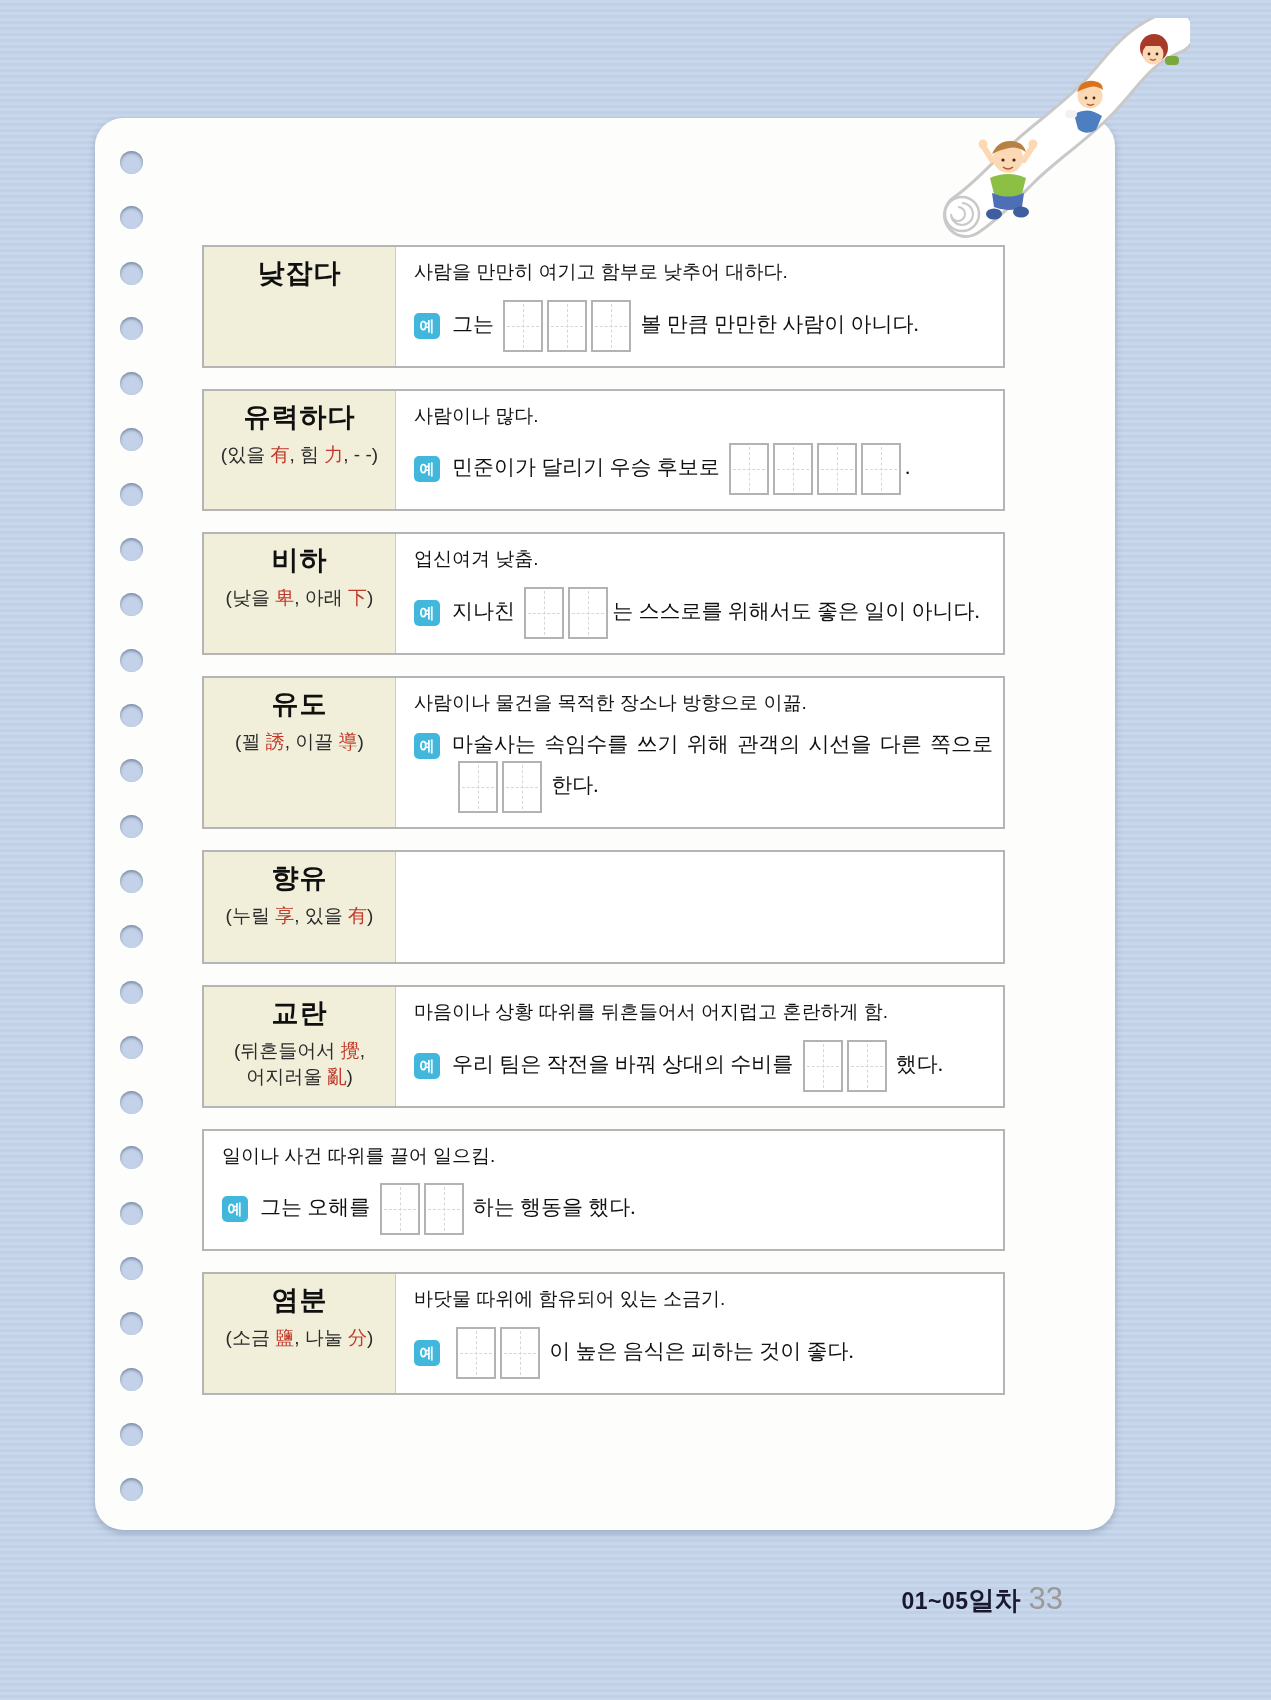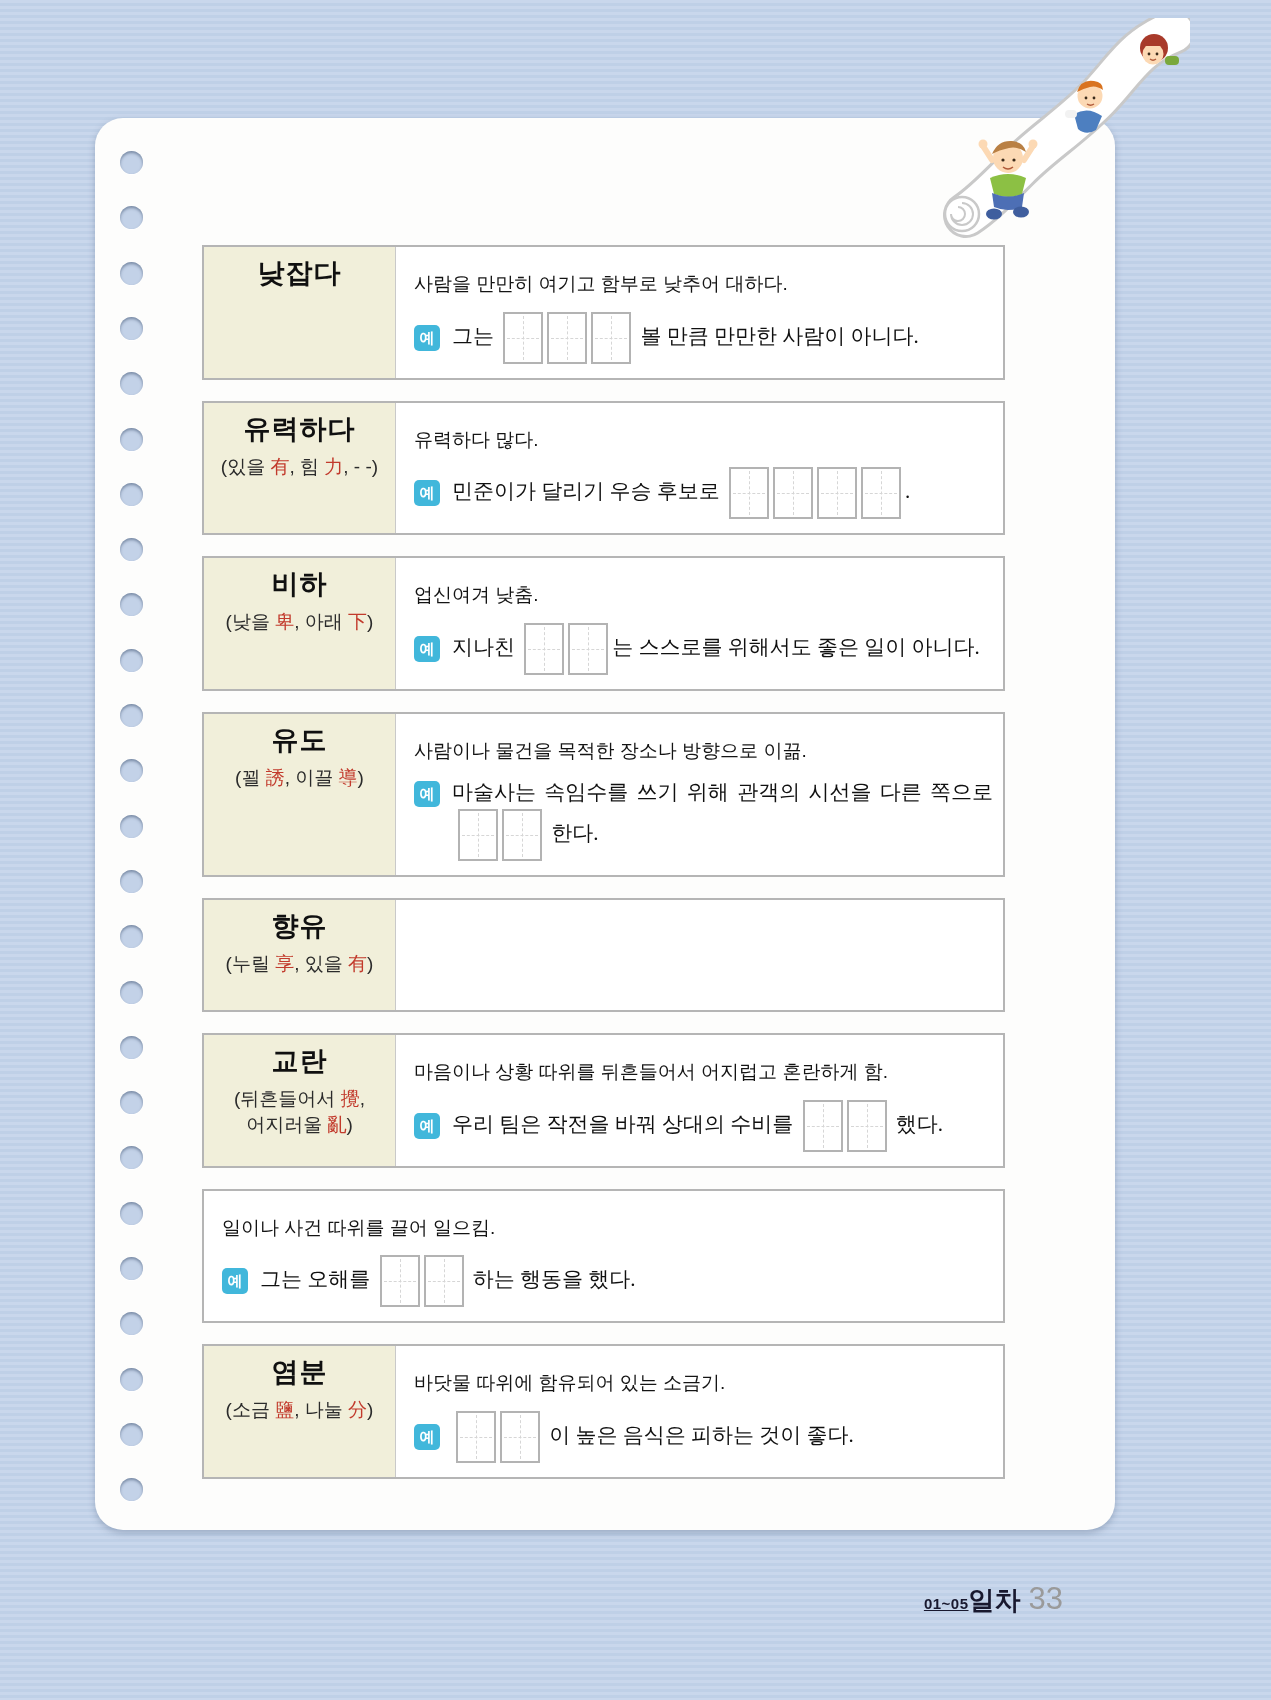--- a/index.html
+++ b/index.html
@@ -30,21 +30,21 @@
   }
   .word-cell {
     width:192px; flex:none; background:#f1efda;
     border-right:1px solid #c9c9c9;
     display:flex; flex-direction:column; justify-content:flex-start; align-items:center;
     padding:8px 6px; text-align:center;
   }
   .word { font-size:27px; font-weight:bold; color:#101010; letter-spacing:1px; }
   .hanja { margin-top:7px; font-size:19px; color:#2b2b2b; line-height:1.35; }
   .hanja-red { color:#c23a2c; }
-  .content-cell { flex:1; padding:24px 10px 12px 18px; }
+  .content-cell { flex:1; padding:12px 10px 12px 18px; }
   .definition { font-size:19px; color:#141414; line-height:1.35; }
   .example {
     margin-top:13px;
     font-family:"Liberation Serif", serif;
     font-size:21px; color:#101010; line-height:1.45;
     padding-left:40px; text-indent:-40px; text-align:justify;
   }
   .badge {
     display:inline-block; width:26px; height:26px; line-height:26px;
     background:#41b7db; color:#ffffff; border-radius:5px;
@@ -62,21 +62,21 @@
     border-left:1px dashed #d6d6d6;
   }
   .blank-box::after {
     content:""; position:absolute; top:50%; left:2px; right:2px;
     border-top:1px dashed #d6d6d6;
   }
   .footer {
     position:absolute; right:208px; top:1581px;
     display:flex; align-items:baseline;
   }
-  .footer-day { font-size:15px; font-weight:bold; color:#18182e; letter-spacing:0.5px;text-decoration:underline; }
+  .footer-day { font-size:23px; font-weight:bold; color:#18182e; letter-spacing:0.5px; }
   .footer-label { font-size:26px; font-weight:bold; color:#18182e; }
   .footer-num { font-size:31px; color:#9a9a9a; margin-left:8px; font-family:"Liberation Sans", sans-serif; }
   .illustration { position:absolute; left:918px; top:18px; width:272px; height:222px; }
 </style>
 </head>
 <body>
 
 <div class="page">
   <div id="holes">
       <div class="hole" style="left: 25px; top: 33px;"></div>
@@ -120,21 +120,21 @@
         </div>
       </div>
       <div class="entry">
         <div class="word-cell">
           <div class="word">유력하다</div>
           <div class="hanja">
             <div class="hanja-line"><span>(있을 </span><span class="hanja-red">有</span><span>, 힘 </span><span class="hanja-red">力</span><span>, - -)</span></div>
           </div>
         </div>
         <div class="content-cell">
-          <div class="definition">유력하다 많다.</div>
+          <div class="definition">사람이나 많다.</div>
           <div class="example"><span class="badge">예</span><span class="ex-text">민준이가 달리기 우승 후보로 </span><span class="blank-group">
               <span class="blank-box"></span>
               <span class="blank-box"></span>
               <span class="blank-box"></span>
               <span class="blank-box"></span>
             </span><span class="ex-text">.</span></div>
         </div>
       </div>
       <div class="entry">
         <div class="word-cell">

